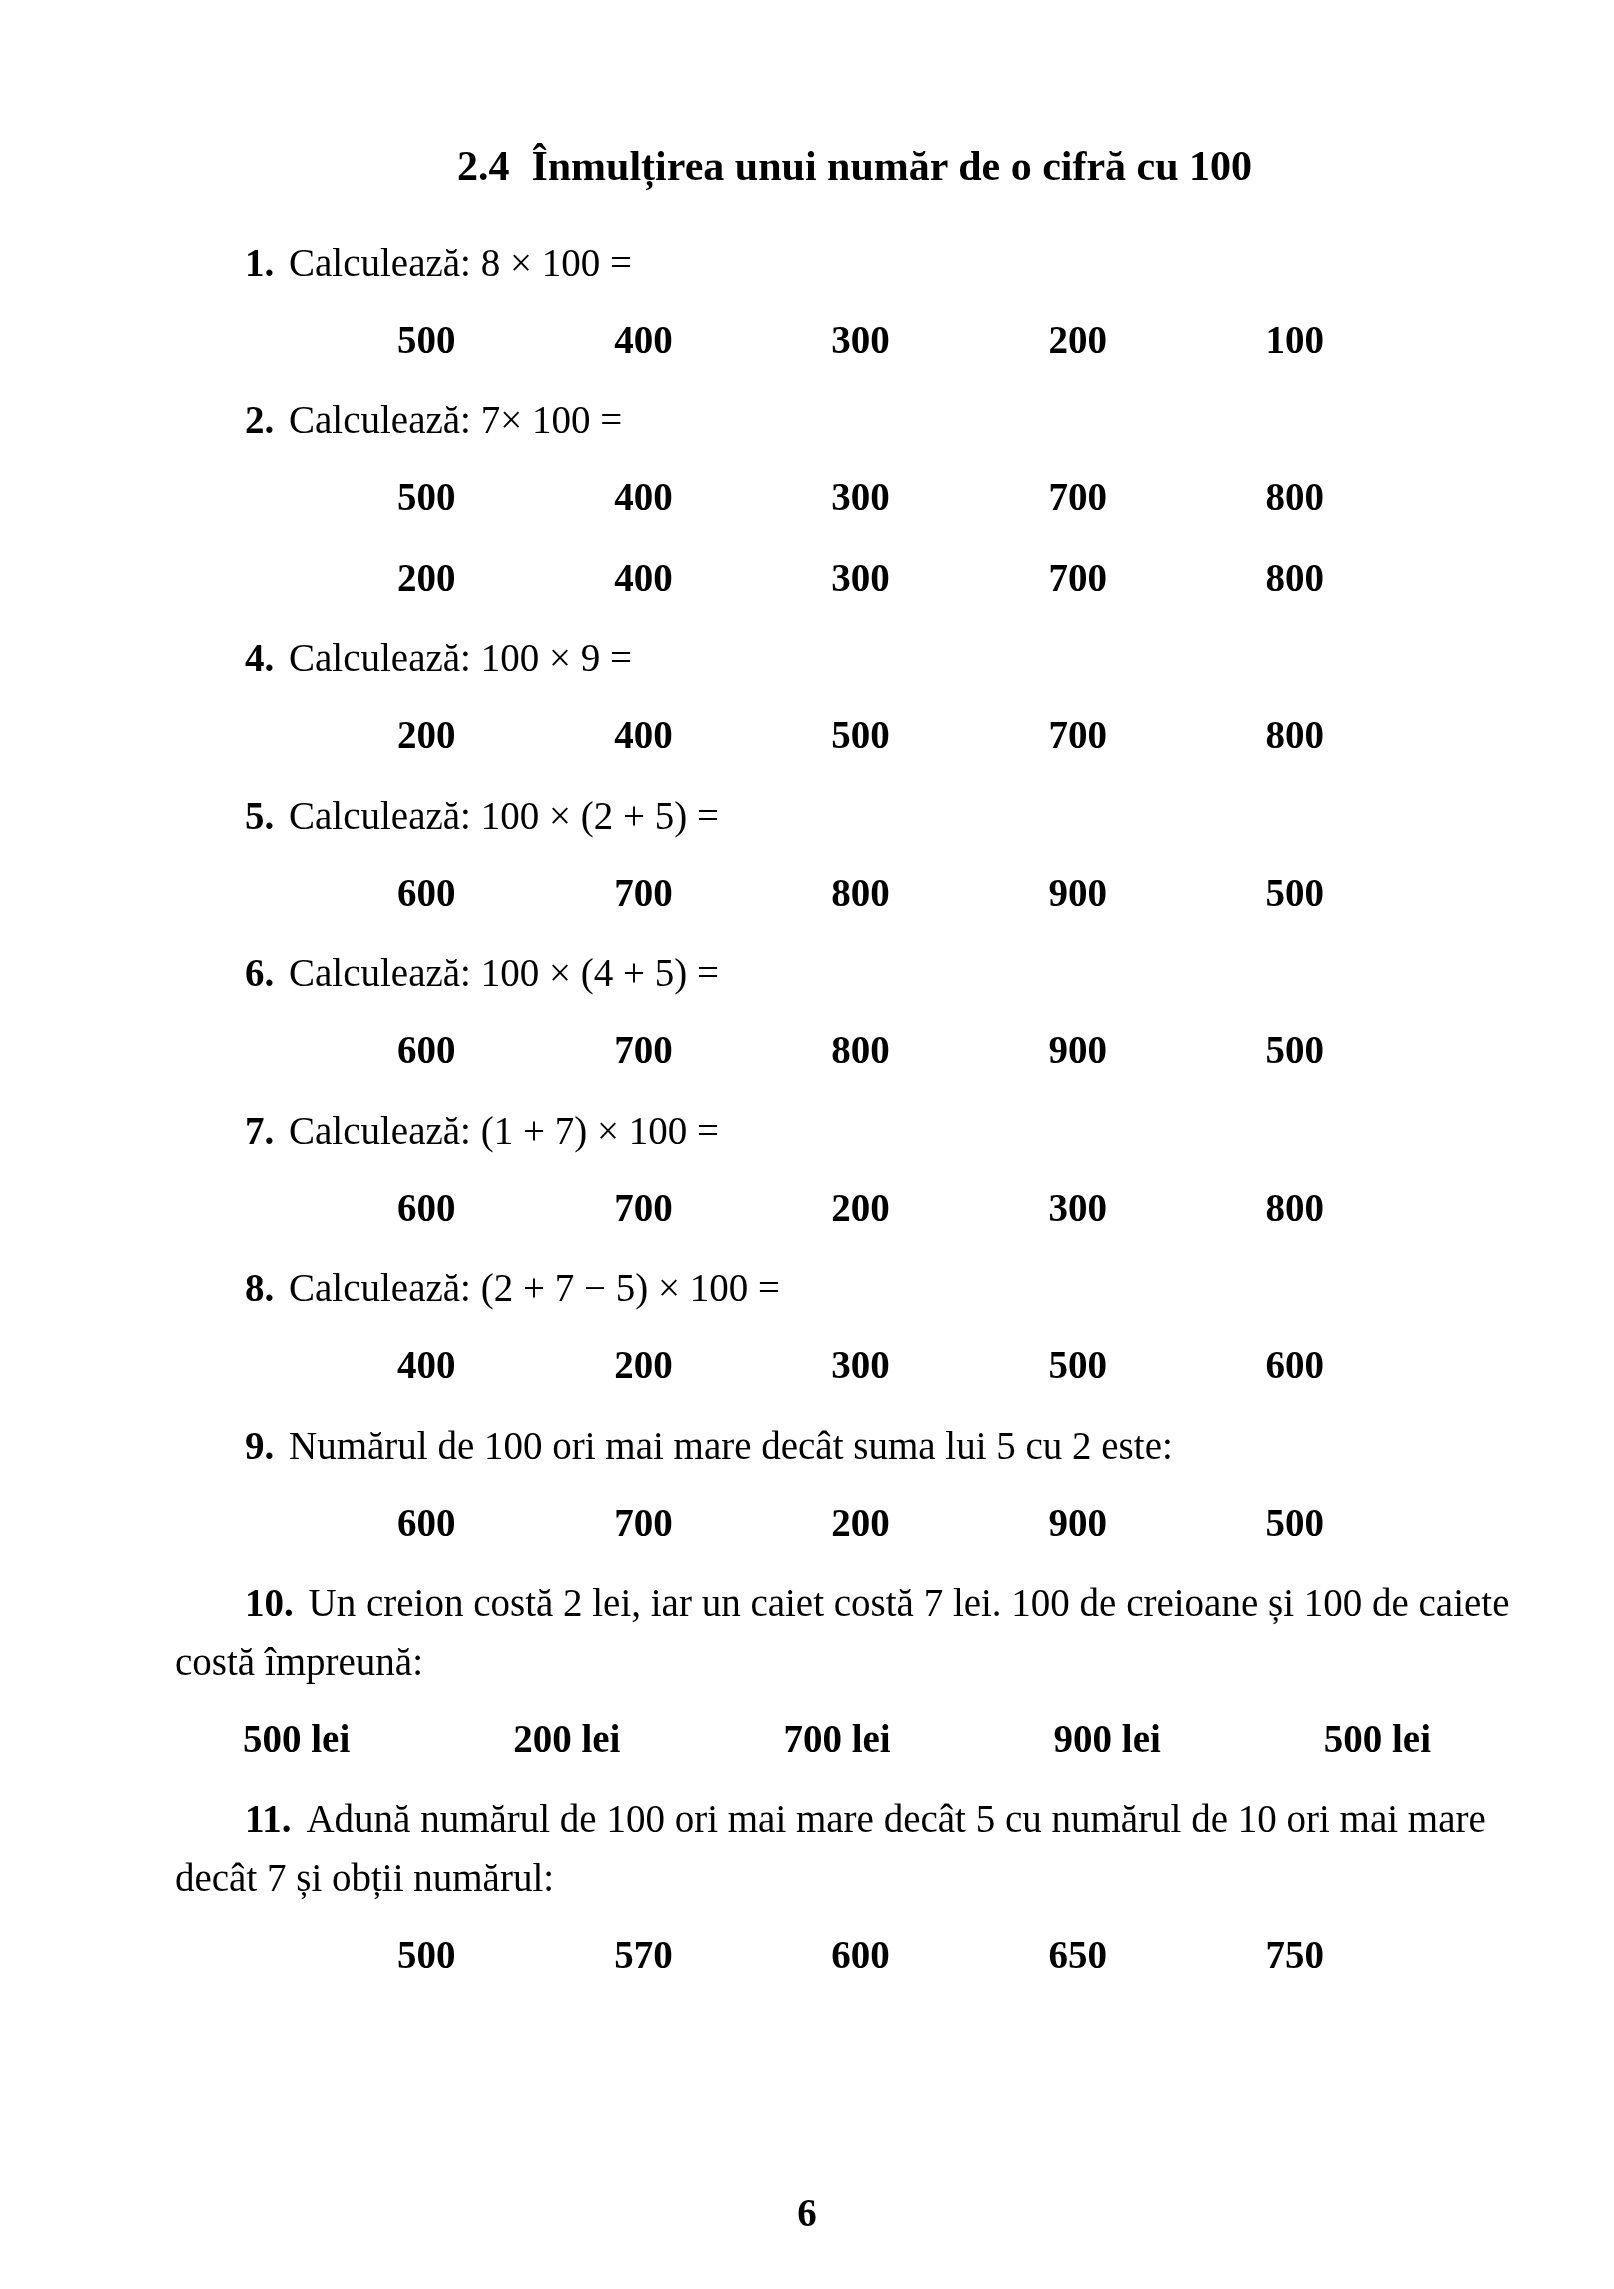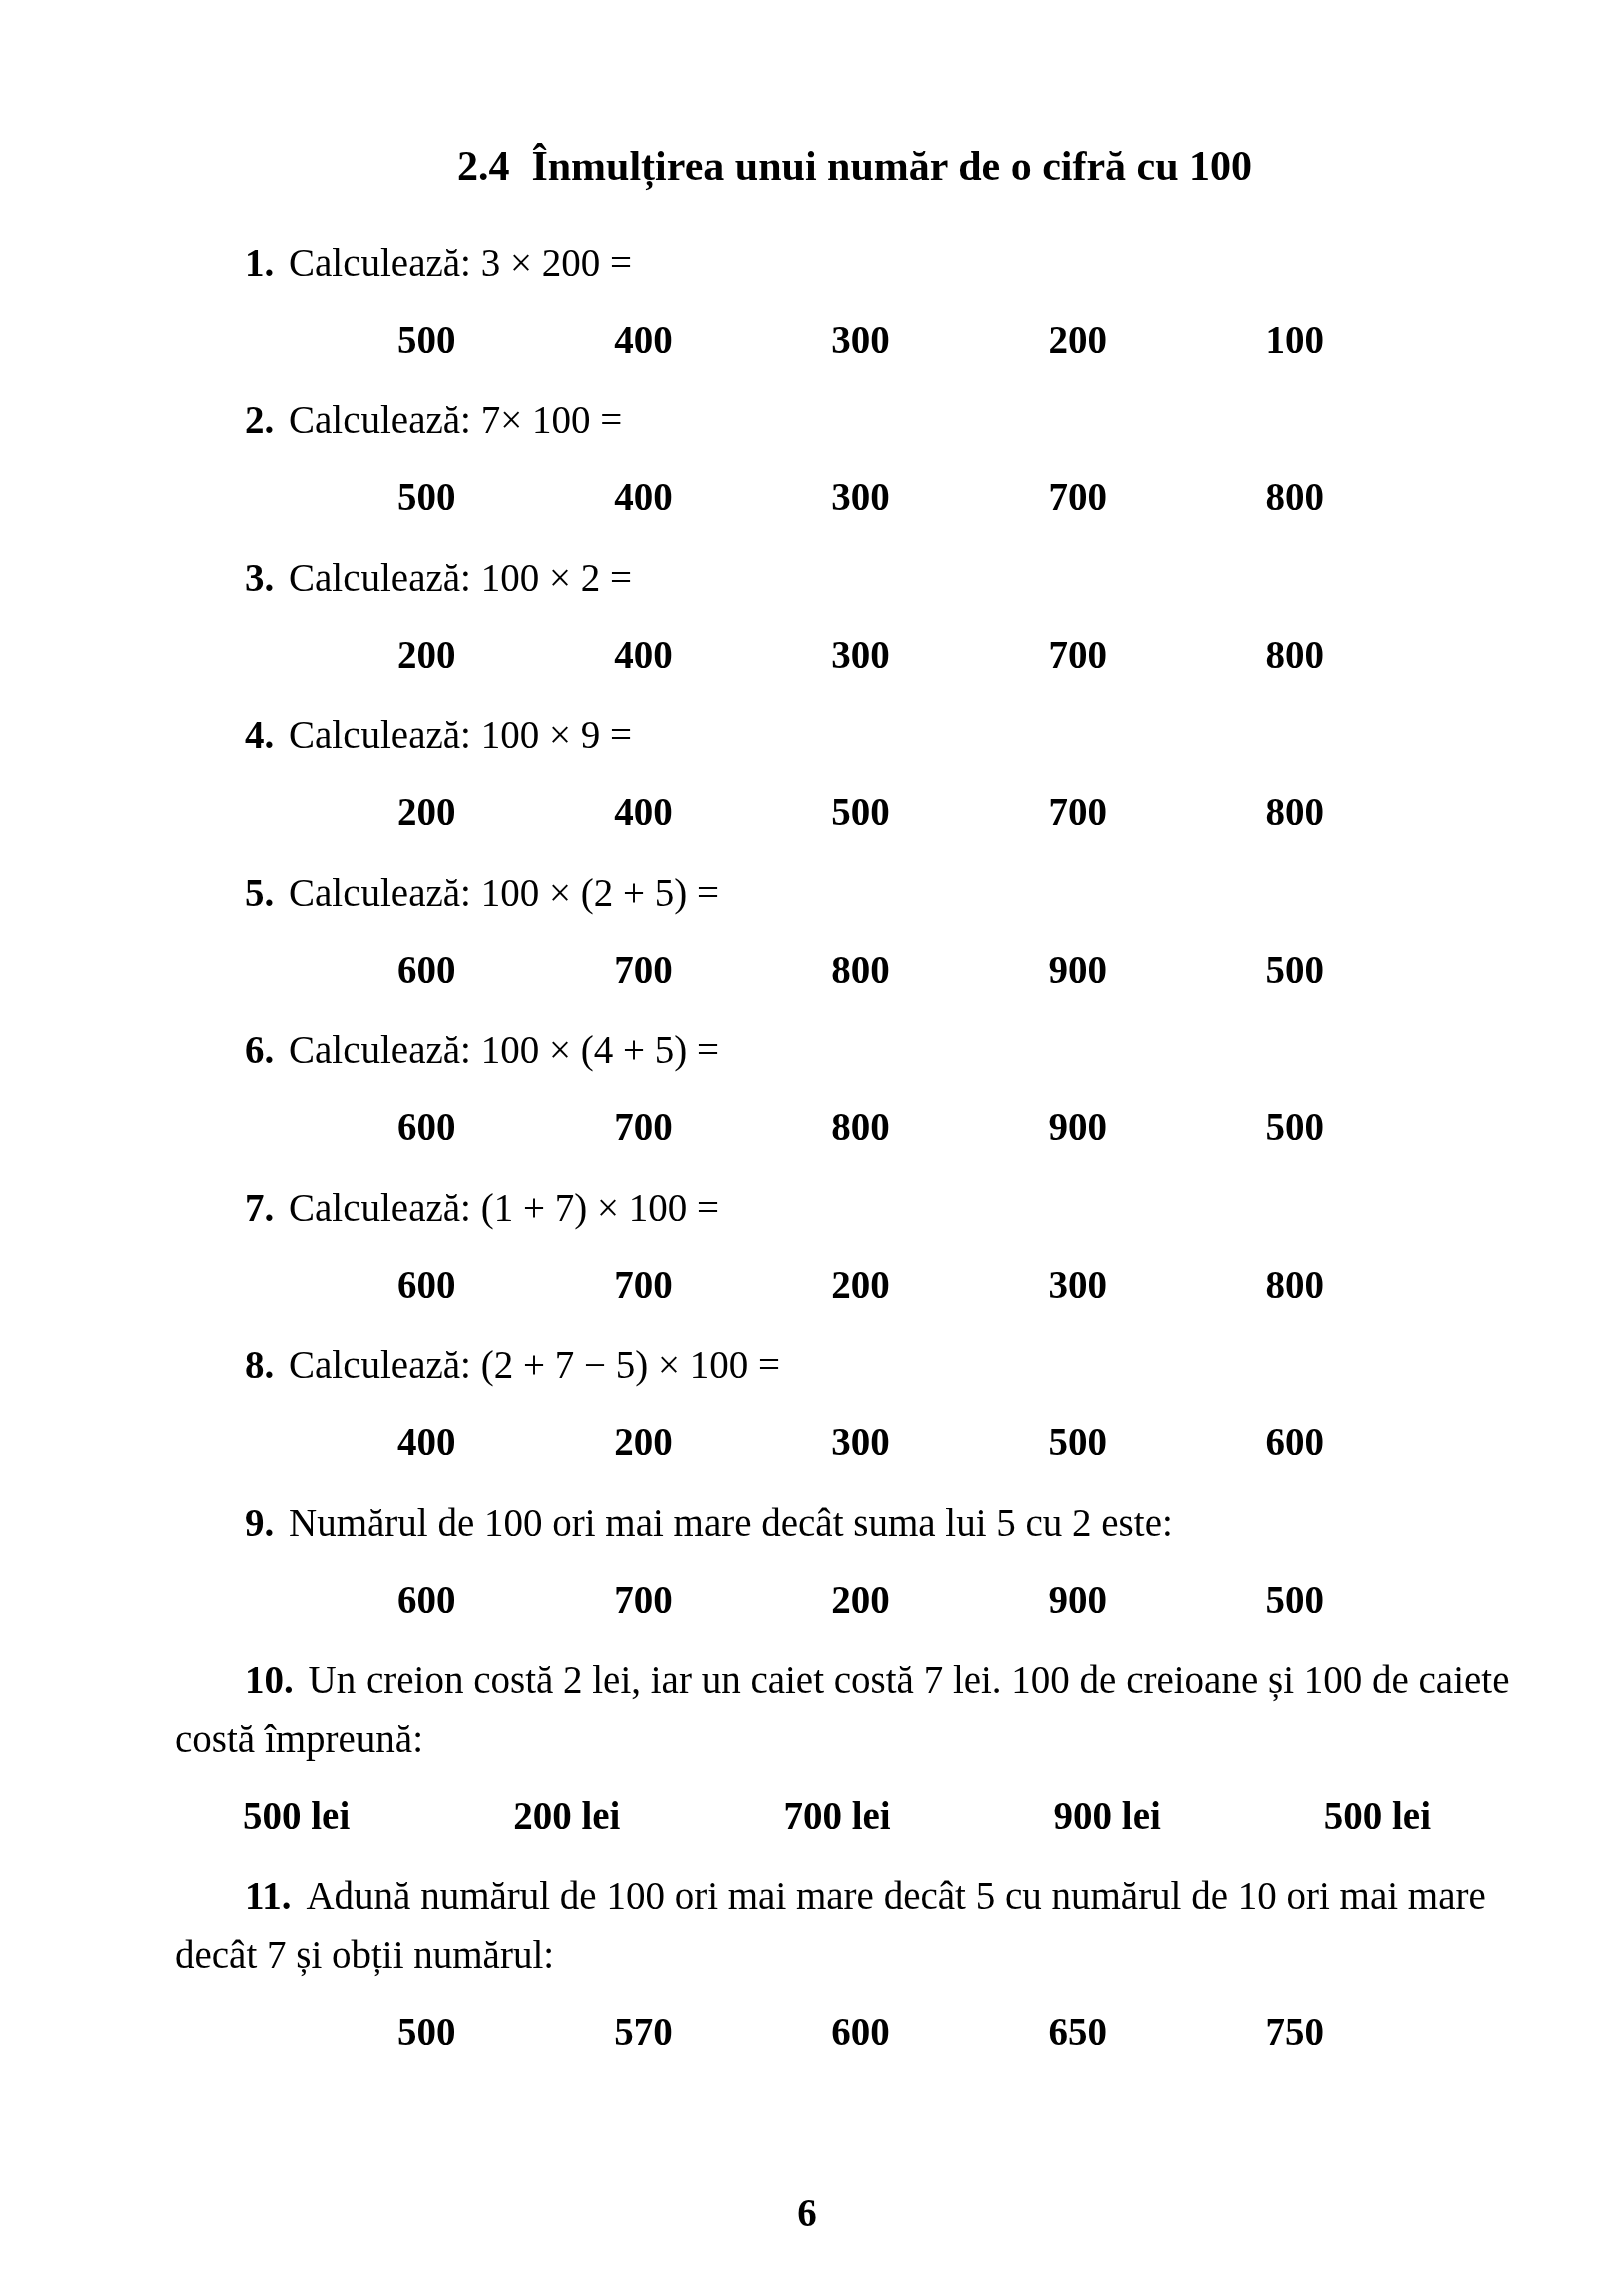--- a/index.html
+++ b/index.html
@@ -68,41 +68,40 @@
 </head>
 <body>
 
 <div class="page">
   <h1 class="title">
     <span class="sec-num">2.4</span><span>Înmulțirea unui număr de o cifră cu 100</span>
   </h1>
 
   <div>
       <div class="problem">
-        <p class="question"><span class="qnum">1.</span><span>Calculează: 3 × 200 =</span></p>
+        <p class="question"><span class="qnum">1.</span><span>Calculează: 8 × 100 =</span></p>
         <div class="options">
           <span class="option">500</span>
           <span class="option">400</span>
           <span class="option">300</span>
           <span class="option">200</span>
           <span class="option">100</span>
         </div>
       </div>
       <div class="problem">
         <p class="question"><span class="qnum">2.</span><span>Calculează: 7× 100 =</span></p>
         <div class="options">
           <span class="option">500</span>
           <span class="option">400</span>
           <span class="option">300</span>
           <span class="option">700</span>
           <span class="option">800</span>
         </div>
       </div>
       <div class="problem">
-        <p class="question"><span class="qnum">3.</span><span>Calculează: 100 × 2 =</span></p>
         <div class="options">
           <span class="option">200</span>
           <span class="option">400</span>
           <span class="option">300</span>
           <span class="option">700</span>
           <span class="option">800</span>
         </div>
       </div>
       <div class="problem">
         <p class="question"><span class="qnum">4.</span><span>Calculează: 100 × 9 =</span></p>

